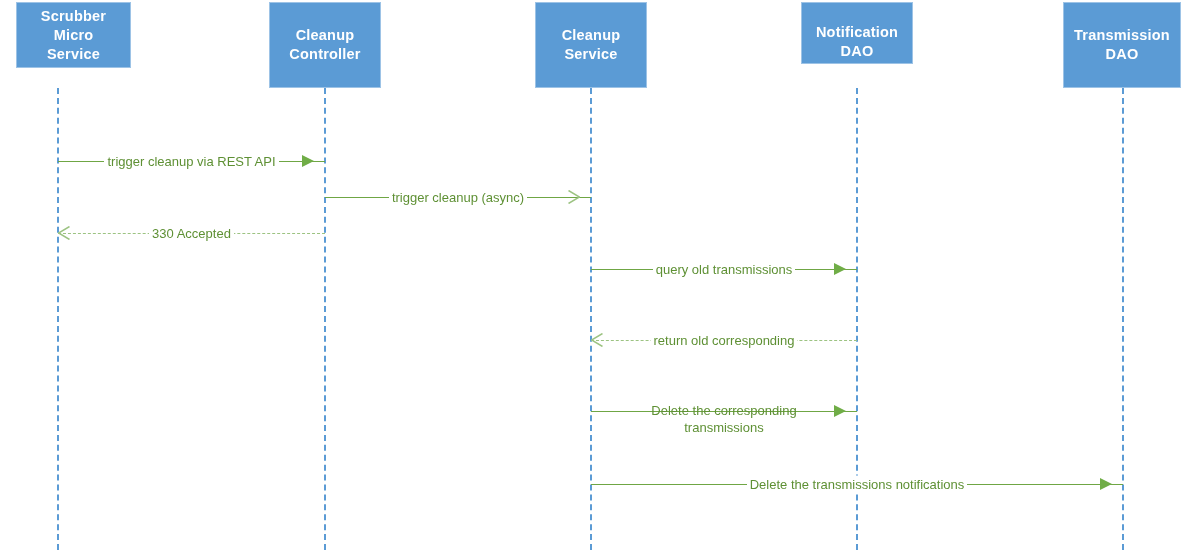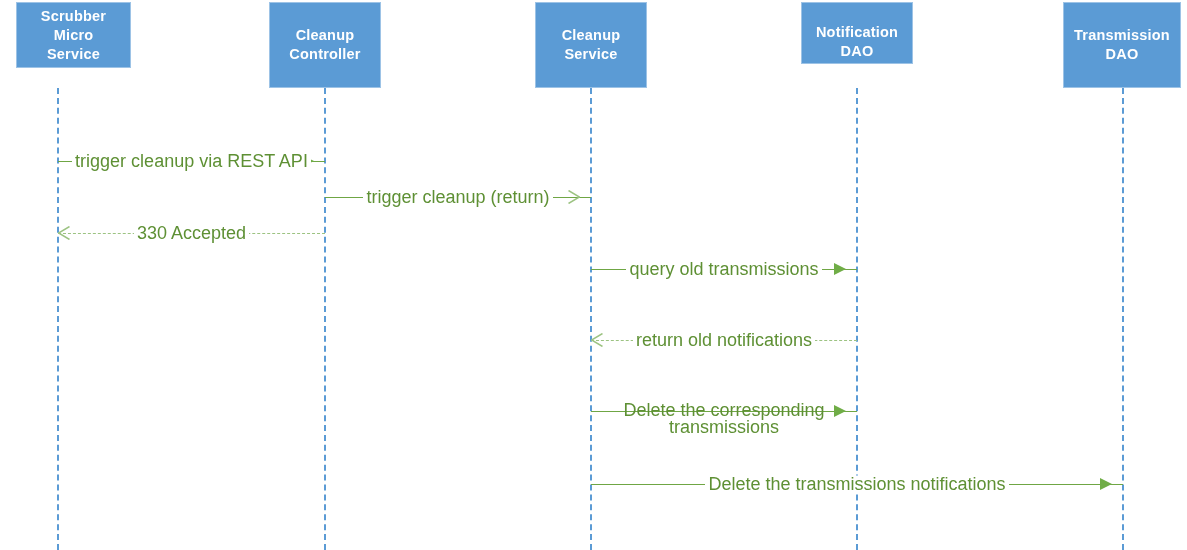--- a/index.html
+++ b/index.html
@@ -63,21 +63,21 @@
   .msg-line.dashedline {
     border-top: 1.6px dashed #9CC382;
   }
   .msg-label {
     position: absolute;
     left: 0;
     right: 0;
     top: 0;
     transform: translateY(-50%);
     text-align: center;
-    font-size: 18px;
+    font-size: 13px;
     line-height: 17px;
     color: #5E9034;
     pointer-events: none;
   }
   .msg-label .lbl-inner {
     display: inline-block;
     background: #ffffff;
     padding: 0 3px;
     white-space: pre-line;
   }
@@ -138,21 +138,21 @@
         </div>
         <div class="msg-label"><span class="lbl-inner">trigger cleanup via REST API</span></div>
       </div>
       <div class="message" style="left: 325px; width: 266px; top: 197px;">
         <div class="msg-line solidline"></div>
         <div class="head right" style="right: 0px;">
           <svg width="12" height="14" viewBox="0 0 12 14">
             <path d="M0.5,0.5 L11.5,7 L0.5,13.5" fill="none" stroke="#9CC382" stroke-width="1.5"></path>
           </svg>
         </div>
-        <div class="msg-label"><span class="lbl-inner">trigger cleanup (return)</span></div>
+        <div class="msg-label"><span class="lbl-inner">trigger cleanup (async)</span></div>
       </div>
       <div class="message" style="left: 58px; width: 267px; top: 233px;">
         <div class="msg-line dashedline"></div>
         <div class="head left" style="left: 0px;">
           <svg width="12" height="14" viewBox="0 0 12 14">
             <path d="M11.5,0.5 L0.5,7 L11.5,13.5" fill="none" stroke="#9CC382" stroke-width="1.5"></path>
           </svg>
         </div>
         <div class="msg-label"><span class="lbl-inner">330 Accepted</span></div>
       </div>
@@ -165,21 +165,21 @@
         </div>
         <div class="msg-label"><span class="lbl-inner">query old transmissions</span></div>
       </div>
       <div class="message" style="left: 591px; width: 266px; top: 340px;">
         <div class="msg-line dashedline"></div>
         <div class="head left" style="left: 0px;">
           <svg width="12" height="14" viewBox="0 0 12 14">
             <path d="M11.5,0.5 L0.5,7 L11.5,13.5" fill="none" stroke="#9CC382" stroke-width="1.5"></path>
           </svg>
         </div>
-        <div class="msg-label"><span class="lbl-inner">return old notifications</span></div>
+        <div class="msg-label"><span class="lbl-inner">return old corresponding</span></div>
       </div>
       <div class="message" style="left: 591px; width: 266px; top: 411px;">
         <div class="msg-line solidline"></div>
         <div class="head right" style="right: 0px;">
           <svg width="12" height="12" viewBox="0 0 12 12">
             <polygon points="0,0 12,6 0,12" fill="#70AD47"></polygon>
           </svg>
         </div>
         <div class="msg-label two-line"><span class="lbl-inner" style="background: transparent; position: relative; top: 8px;">Delete the corresponding
 transmissions</span></div>

